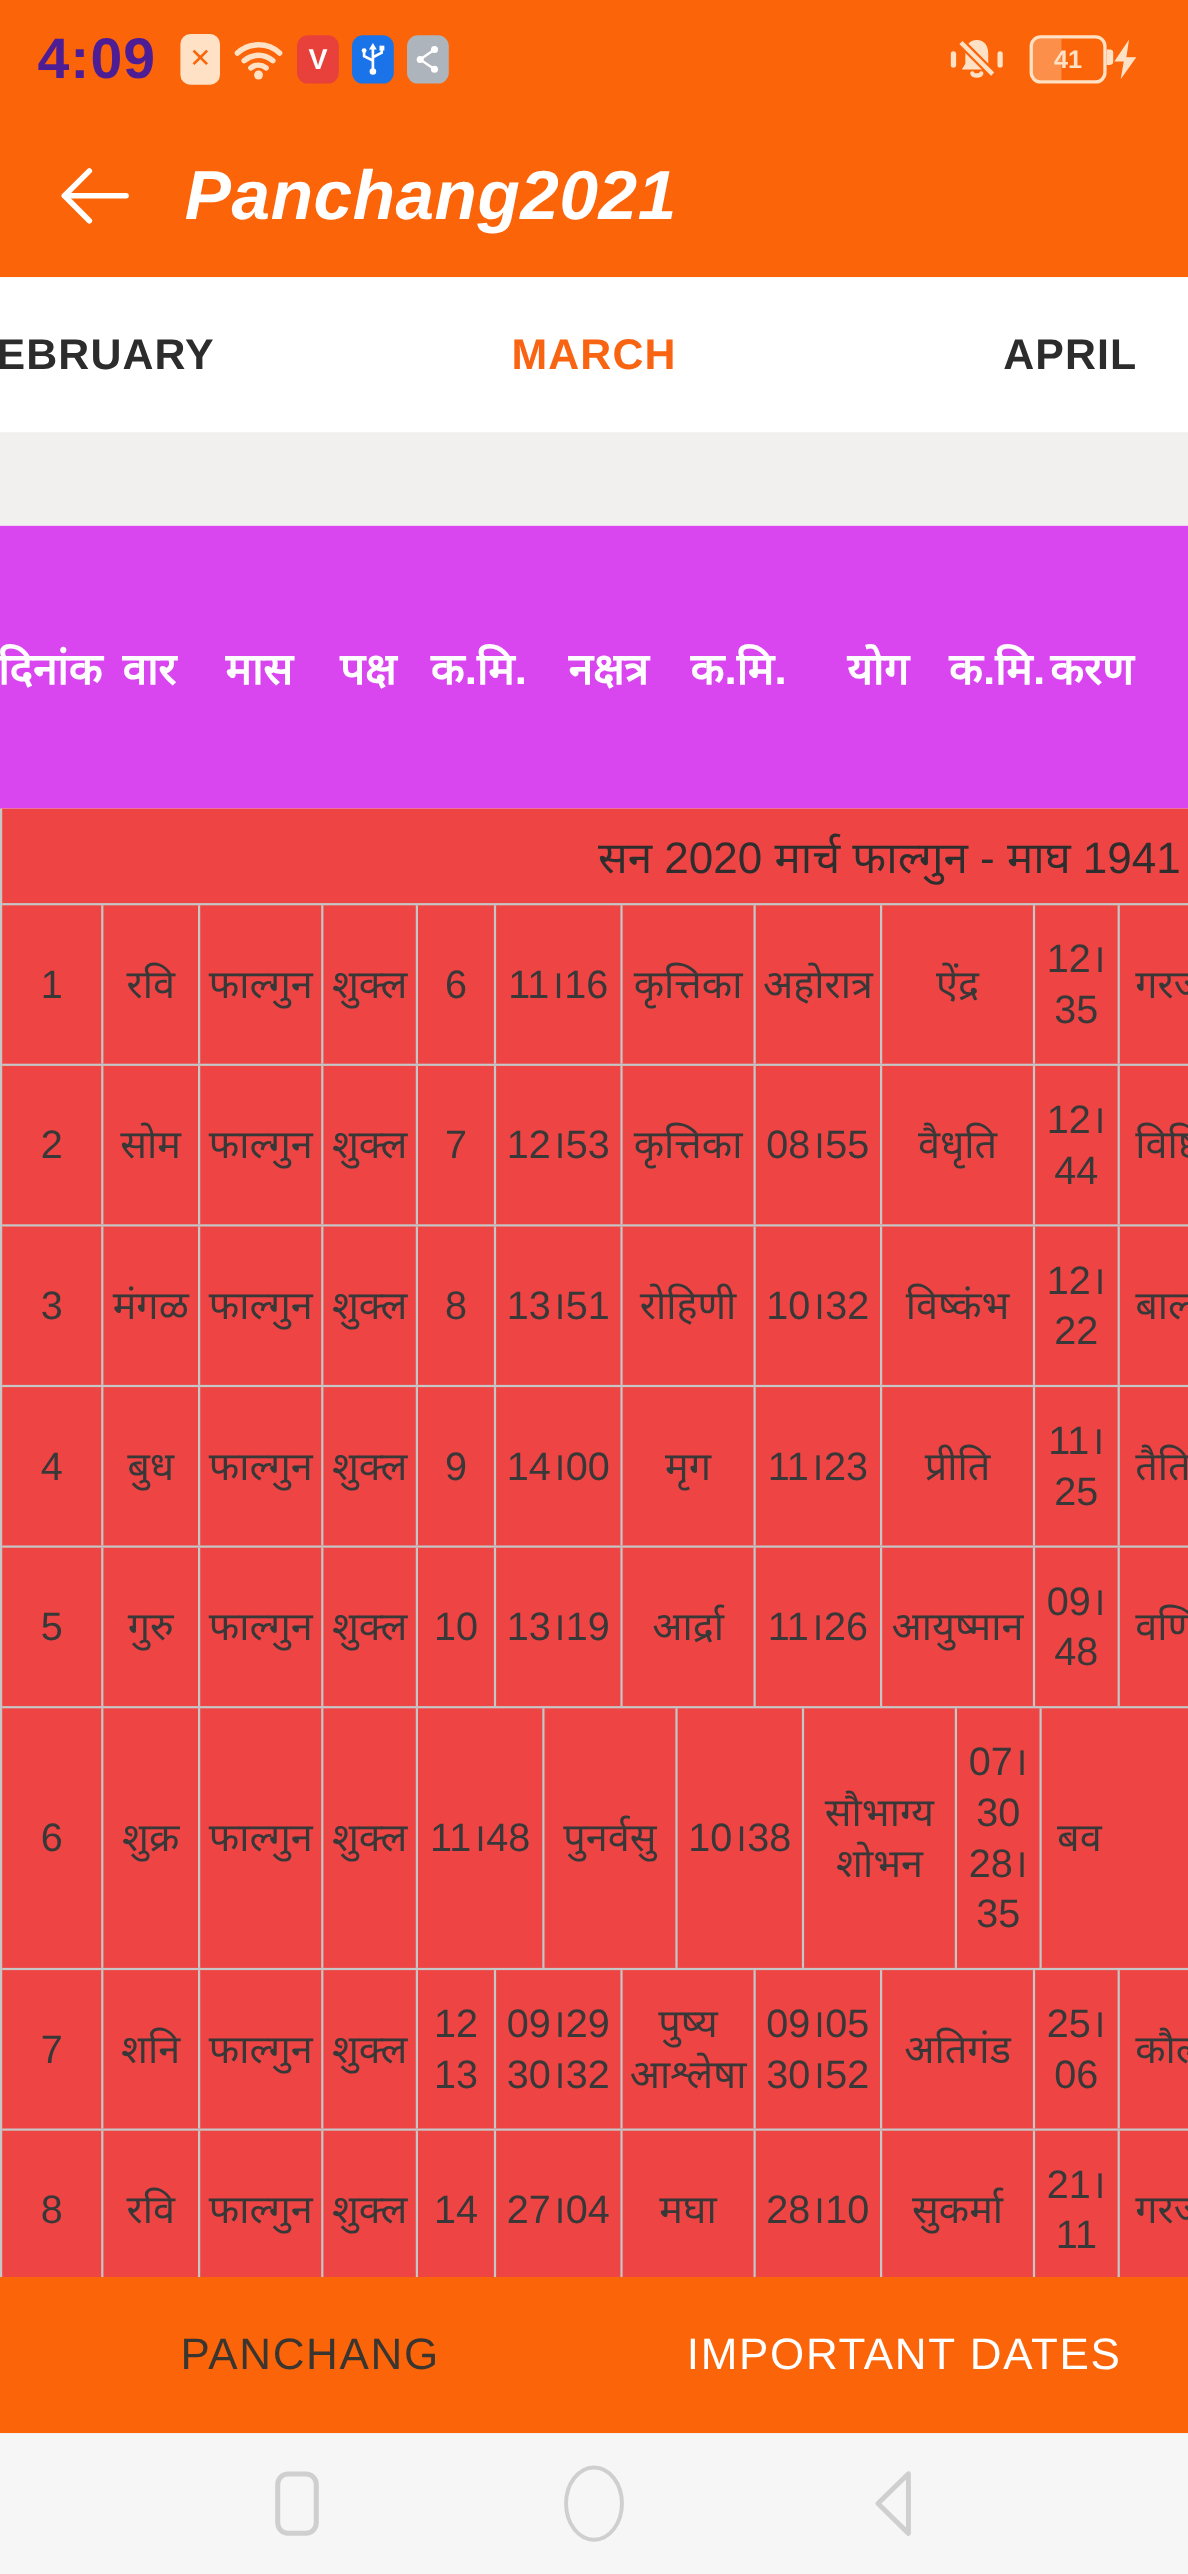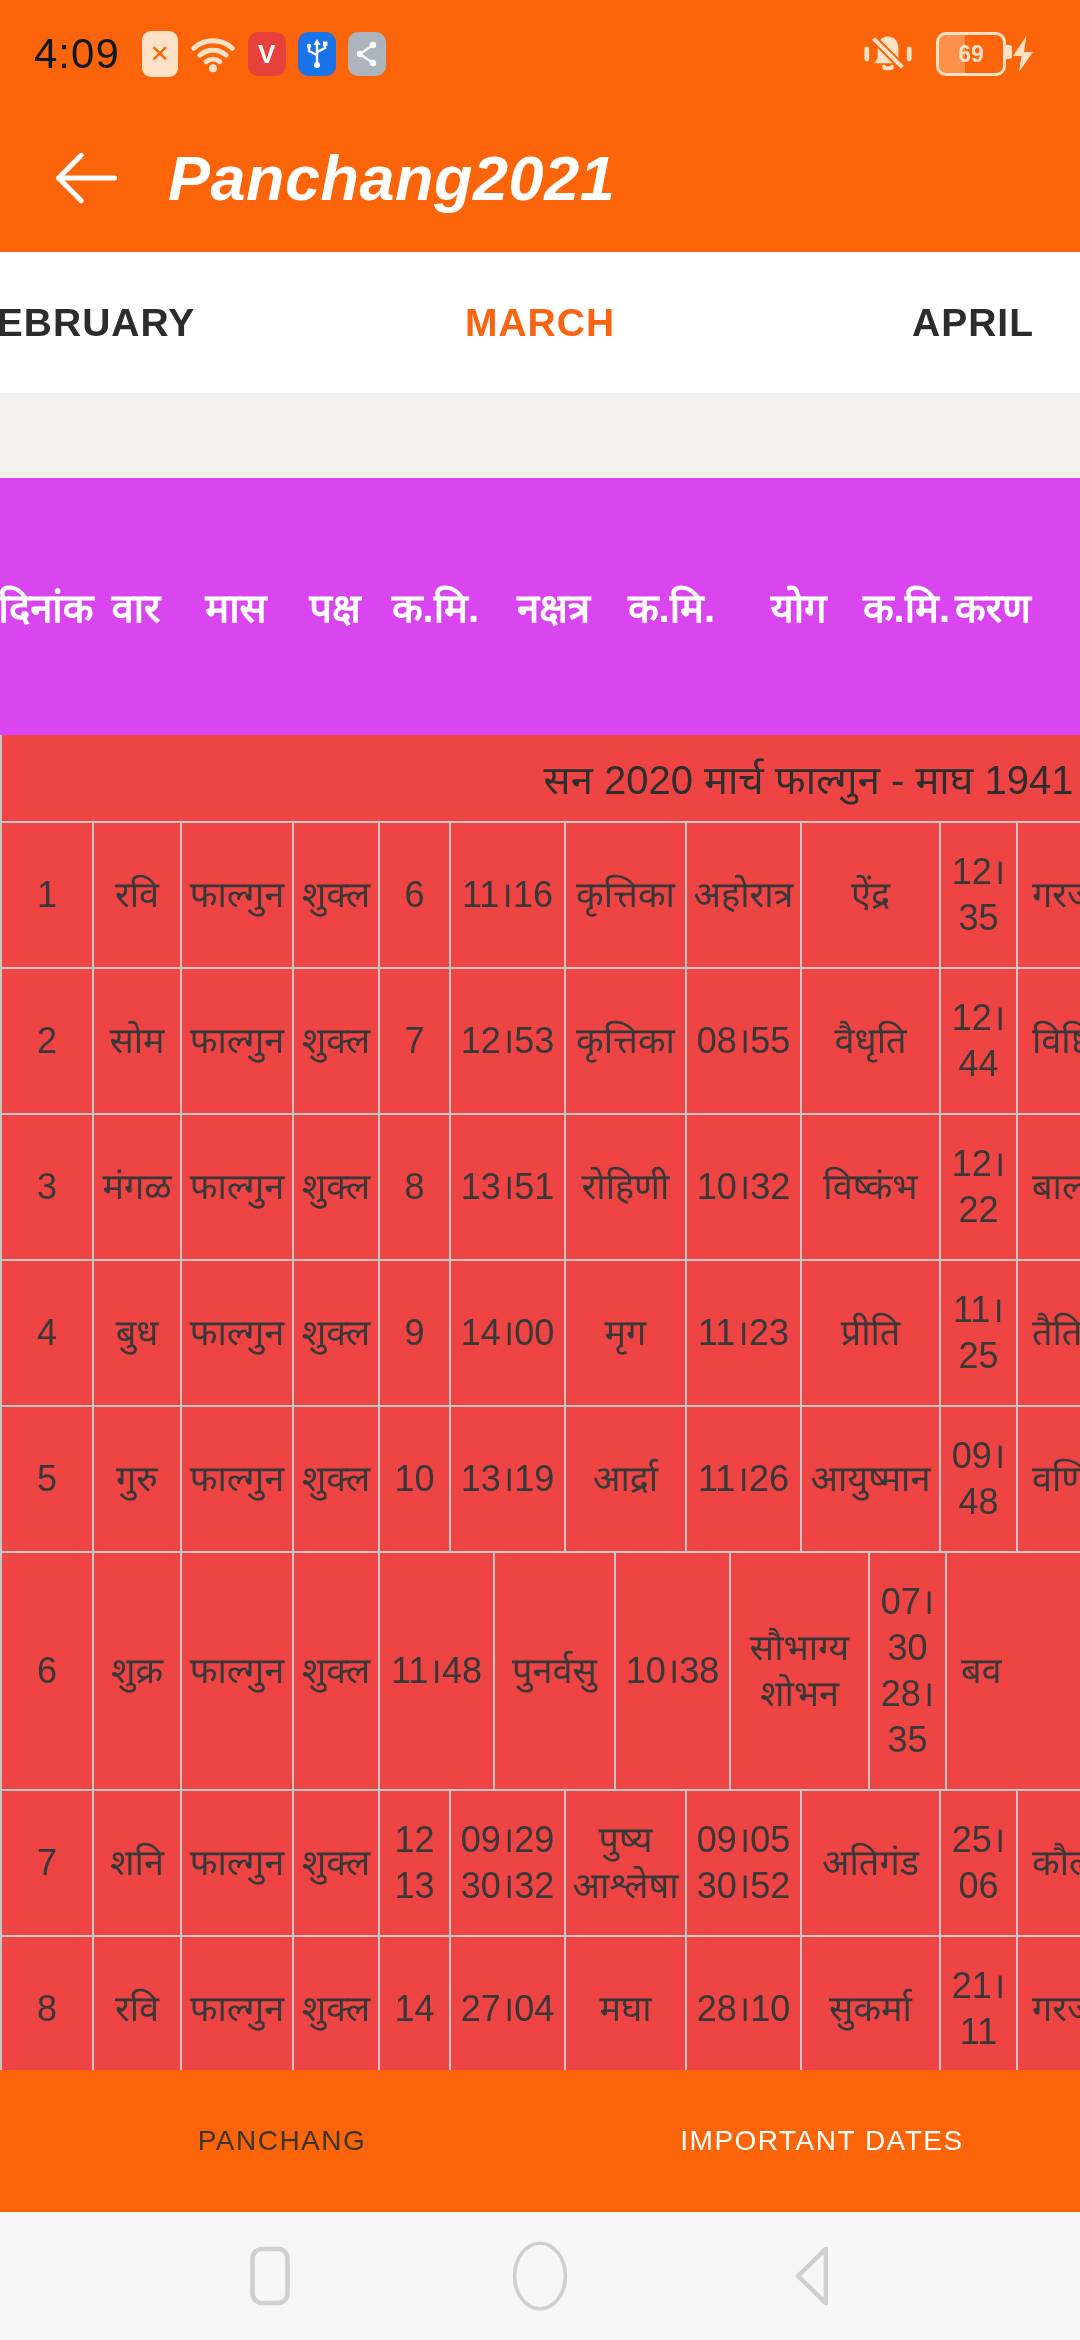--- a/index.html
+++ b/index.html
@@ -4,21 +4,21 @@
 <style>
   html,body{margin:0;padding:0;background:#000;}
   #screen{
     position:relative;width:1080px;height:2340px;overflow:hidden;
     background:#ffffff;font-family:"Liberation Sans","DejaVu Sans",sans-serif;
     -webkit-font-smoothing:antialiased;
   }
   
   .header-orange{position:absolute;top:0;left:0;width:1080px;height:252px;background:#FB6409;}
   .status-row{position:absolute;top:26px;left:0;width:1080px;height:56px;display:flex;align-items:center;padding:0 34px;box-sizing:border-box;}
-  .st-time{font-size:42px;font-weight:400;color:#0f172a;margin-right:22px;letter-spacing:1px;}
+  .st-time{font-size:52px;font-weight:700;color:#4c1d95;margin-right:22px;letter-spacing:1px;}
   .st-ic{display:flex;align-items:center;justify-content:center;margin-right:12px;}
   .sim-badge{width:36px;height:46px;background:#FFE2C6;border-radius:9px;display:flex;align-items:center;justify-content:center;}
   .sim-badge span{color:#FB6409;font-size:24px;font-weight:700;line-height:1;}
   .appbadge{width:38px;height:44px;border-radius:10px;display:flex;align-items:center;justify-content:center;color:#fff;font-weight:700;font-size:26px;}
   .badge-red{background:#E8413C;}
   .badge-blue{background:#1A73E8;}
   .badge-gray{background:#AEB4BB;}
   .st-right{margin-left:auto;display:flex;align-items:center;}
   .battery{position:relative;width:64px;height:38px;border:3px solid #FFE2C6;border-radius:10px;display:flex;align-items:center;justify-content:center;margin:0 6px 0 10px;}
   .battery .fill{position:absolute;left:0;top:0;bottom:0;width:41%;background:rgba(255,226,198,.35);border-radius:7px 0 0 7px;}
@@ -47,21 +47,21 @@
   
   .table-wrap{position:absolute;top:735px;left:0;width:1080px;height:1335px;background:#ef4444;overflow:hidden;}
   .tbl{width:1615px;border-left:2px solid #C6C6C6;box-sizing:border-box;}
   .span-row{height:88px;display:flex;align-items:center;justify-content:center;border-bottom:2px solid #C6C6C6;font-size:40px;color:#2E2E2E;box-sizing:border-box;}
   .trow{display:flex;border-bottom:2px solid #C6C6C6;min-height:140px;}
   .cell{display:flex;align-items:center;justify-content:center;text-align:center;border-right:2px solid #C6C6C6;
         font-size:36px;color:#383838;line-height:46px;padding:26px 4px;box-sizing:border-box;flex:none;word-break:break-word;}
   .cell.col-10{justify-content:flex-start;text-align:left;padding-left:14px;}
   
   .bottom-bar{position:absolute;top:2070px;left:0;width:1080px;height:142px;background:#FB6409;display:flex;}
-  .btab{flex:1;display:flex;align-items:center;justify-content:center;font-size:28px;font-weight:500;letter-spacing:1.5px;padding-left:24px;}
+  .btab{flex:1;display:flex;align-items:center;justify-content:center;font-size:40px;font-weight:500;letter-spacing:1.5px;padding-left:24px;}
   .btab.panchang{color:#3B3530;}
   .btab.important{color:#ffffff;}
   
   .navbar{position:absolute;top:2212px;left:0;width:1080px;height:128px;background:#F6F6F6;display:flex;align-items:center;justify-content:center;gap:218px;}
   .nav-ic{display:flex;align-items:center;justify-content:center;}
 </style>
 </head>
 <body>
 
 <div id="screen">
@@ -109,21 +109,21 @@
             <path d="M13 3.2 C9.6 3.2 7.8 5.8 7.8 9.2 L7.8 14 L6.2 16.6 L19.8 16.6 L18.2 14 L18.2 9.2 C18.2 5.8 16.4 3.2 13 3.2 Z" fill="#FFE2C6"></path>
             <path d="M11 18.4 C11.3 19.6 14.7 19.6 15 18.4" stroke="#FFE2C6" stroke-width="2" stroke-linecap="round"></path>
             <line x1="5" y1="3.5" x2="21" y2="19.5" stroke="#FB6409" stroke-width="4"></line>
             <line x1="5.8" y1="4.3" x2="20.2" y2="18.7" stroke="#FFE2C6" stroke-width="2"></line>
             <line x1="2.4" y1="9.5" x2="2.4" y2="14.5" stroke="#FFE2C6" stroke-width="2.4" stroke-linecap="round"></line>
             <line x1="23.6" y1="9.5" x2="23.6" y2="14.5" stroke="#FFE2C6" stroke-width="2.4" stroke-linecap="round"></line>
           </svg>
         </span>
         <span class="battery">
           <span class="fill"></span>
-          <span class="pct">69</span>
+          <span class="pct">41</span>
           <span class="nub"></span>
         </span>
         <span class="st-ic">
           <svg width="22" height="36" viewBox="0 0 11 18" fill="#FFE2C6">
             <polygon points="7.2,0 0.5,10 4.8,10 3.4,18 10.5,8 6,8"></polygon>
           </svg>
         </span>
       </span>
     </div>
     <div class="app-row">

